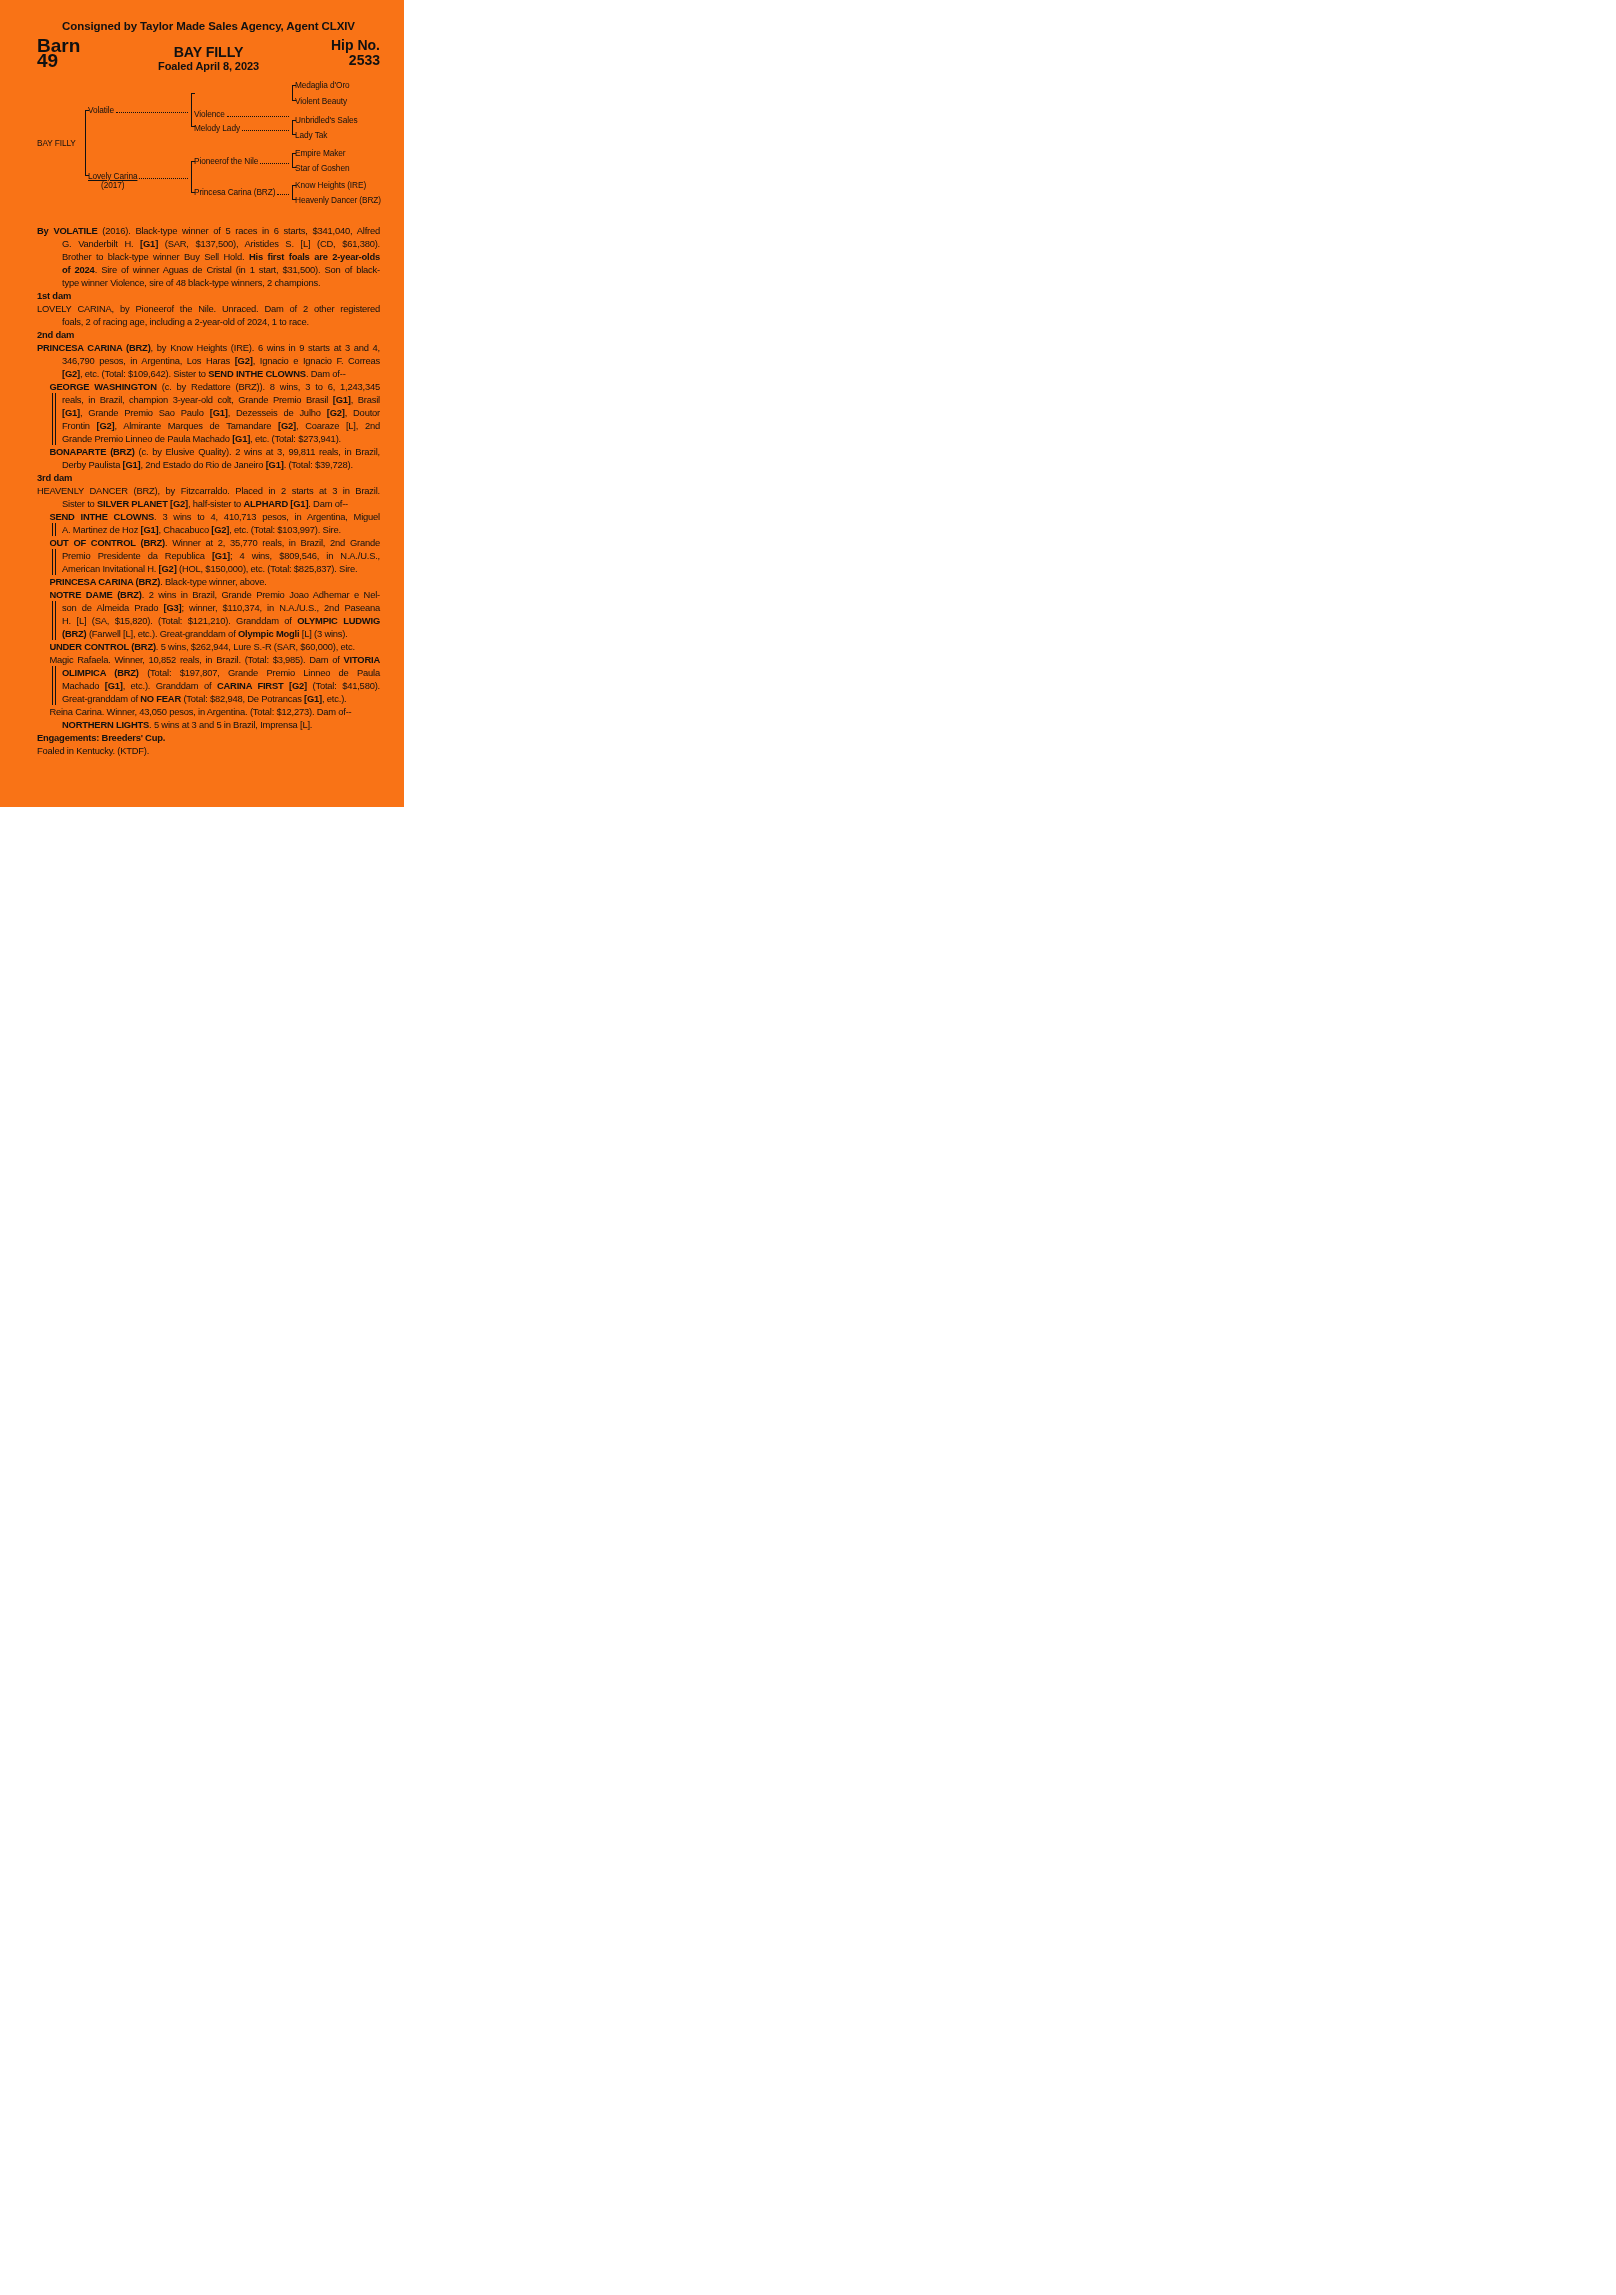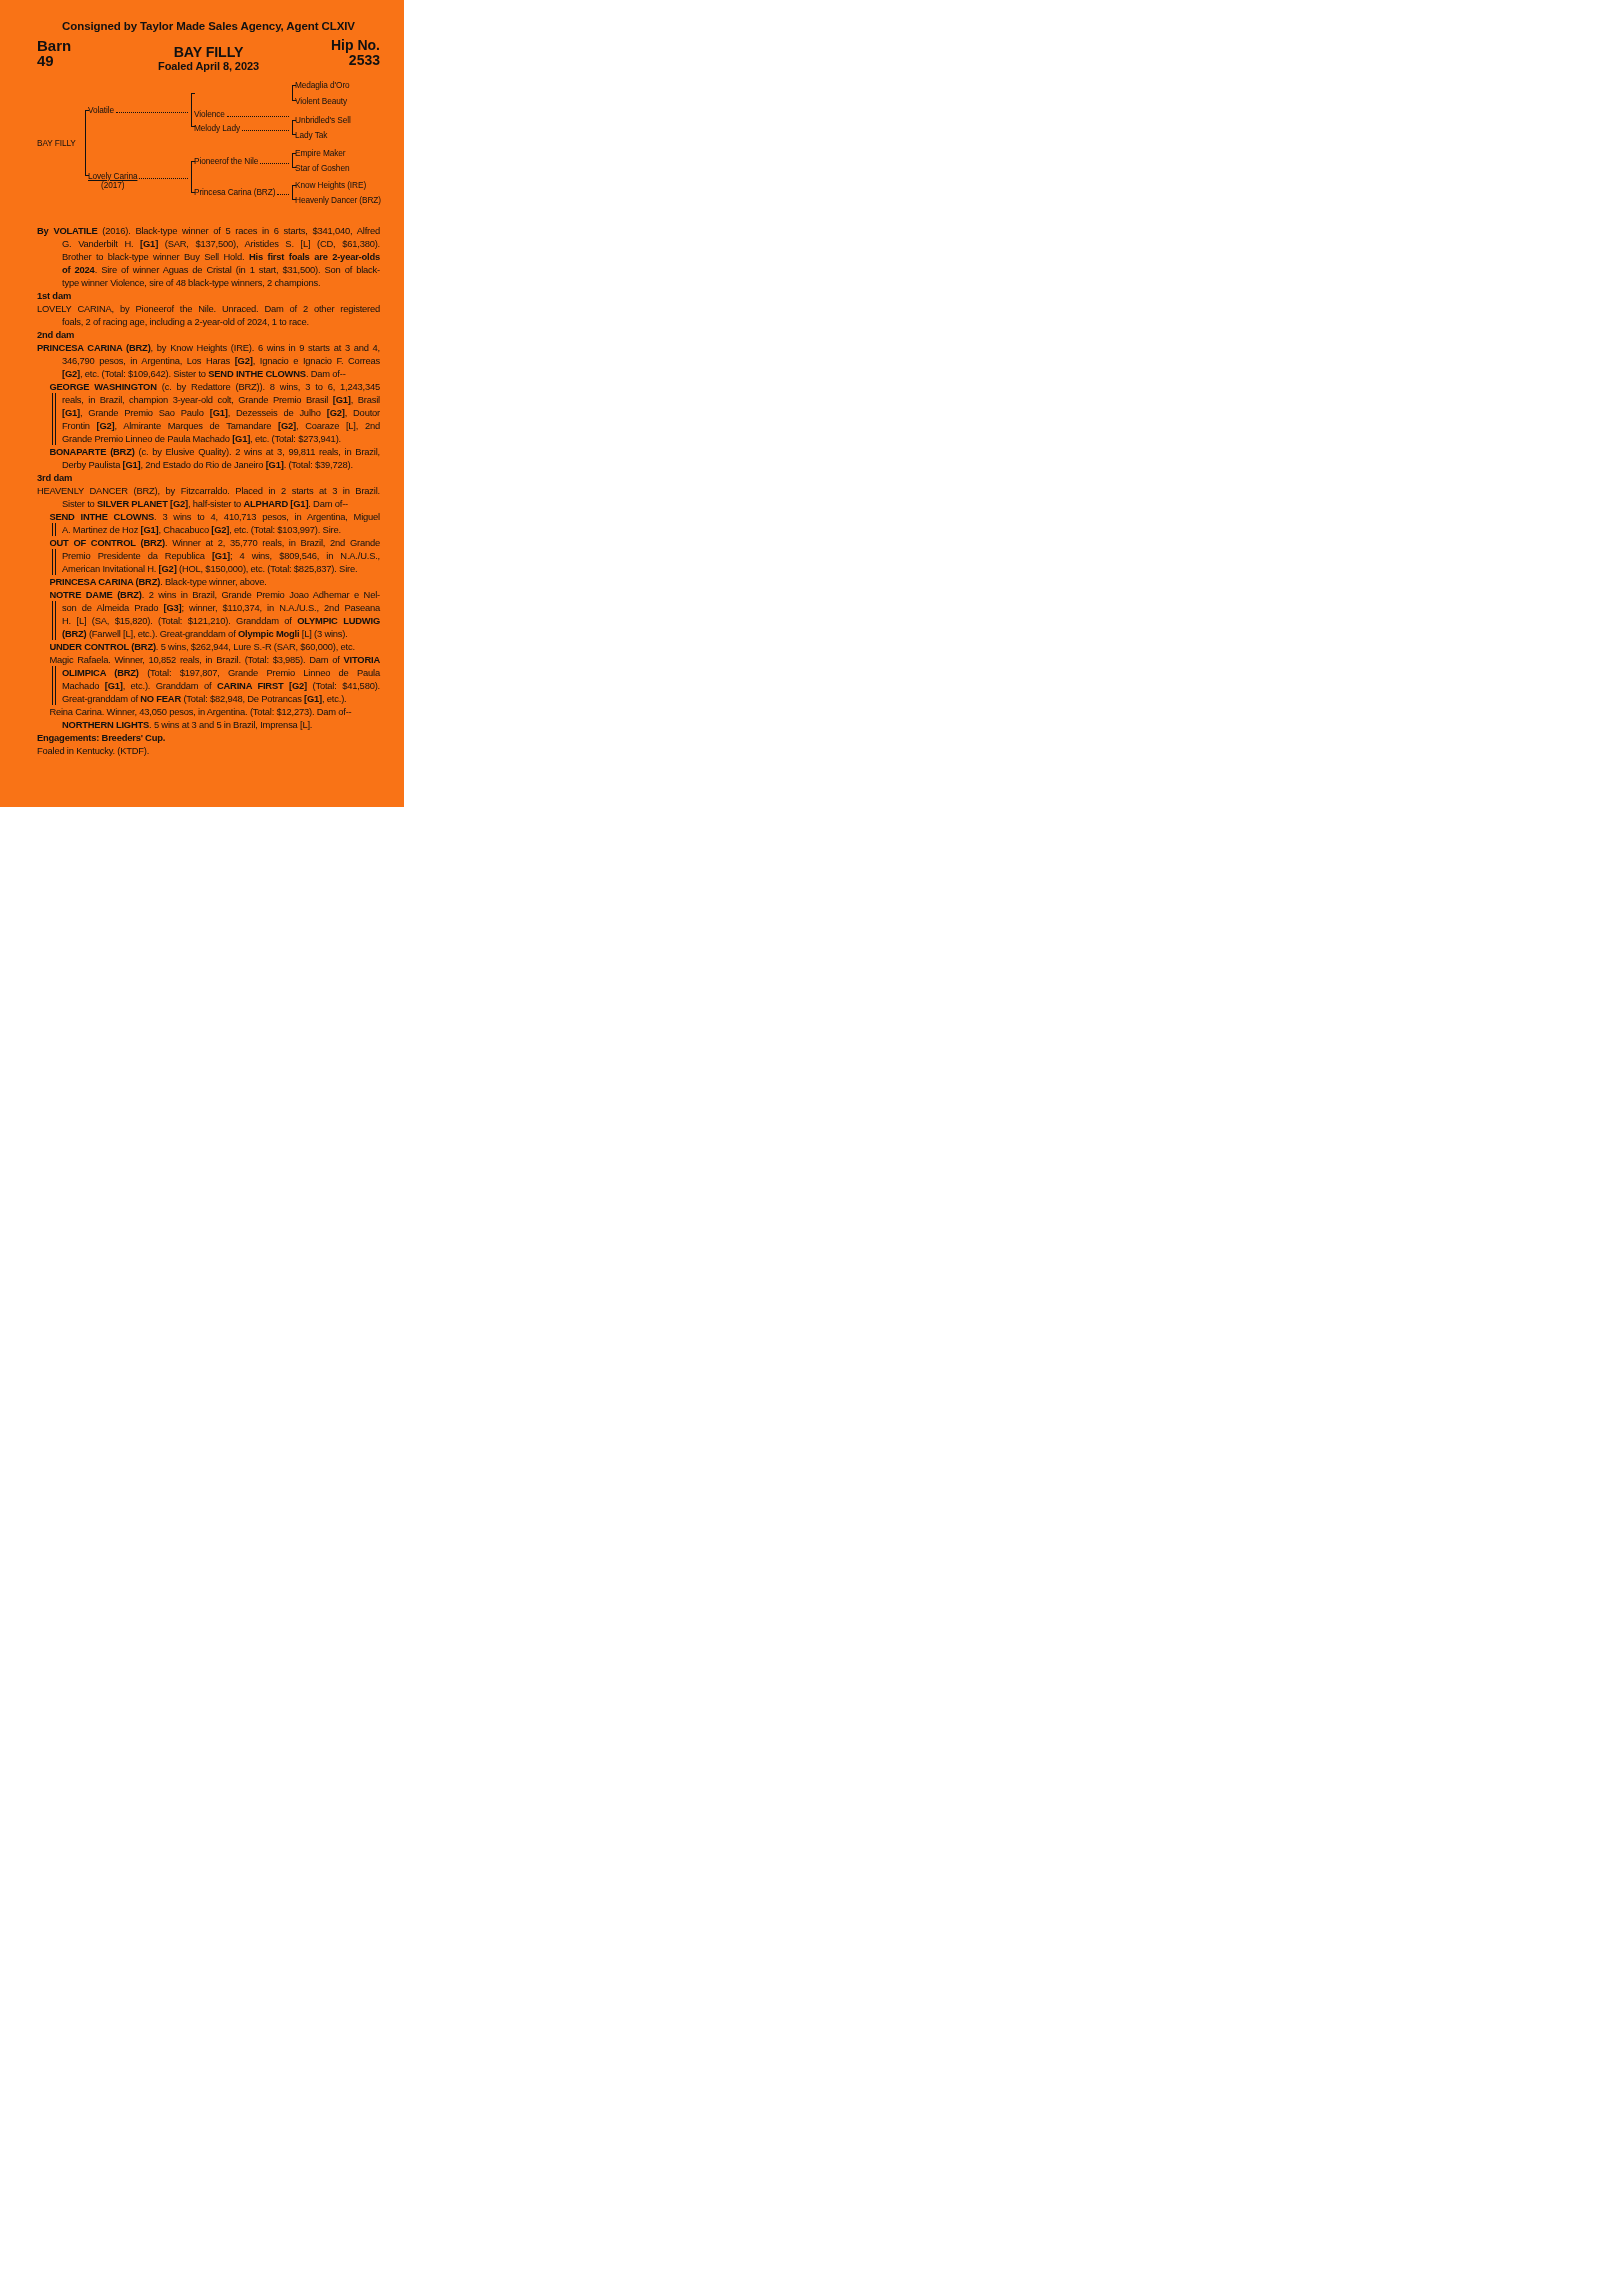--- a/index.html
+++ b/index.html
@@ -13,21 +13,21 @@
     font-family: "Liberation Sans", sans-serif;
     overflow: hidden;
   }
   
   .consignor {
     position: absolute; top: 20px; left: 37px; width: 343px;
     text-align: center; font-weight: bold; font-size: 11.5px; letter-spacing: -0.1px;
   }
   .barn {
     position: absolute; top: 38px; left: 37px;
-    font-weight: bold; font-size: 15px; line-height: 15px;
+    font-weight: bold; font-size: 19px; line-height: 15px;
   }
   .hip {
     position: absolute; top: 38px; right: 24px; text-align: right;
     font-weight: bold; font-size: 14px; line-height: 15px;
   }
   .title {
     position: absolute; top: 44px; left: 37px; width: 343px;
     text-align: center; font-weight: bold; font-size: 14.2px; letter-spacing: -0.1px;
   }
   .foaled {
@@ -130,21 +130,21 @@
     <div class="br" style="left:255px; top:42px; height:15px;"></div>
     <div class="br" style="left:255px; top:75px; height:15px;"></div>
     <div class="br" style="left:255px; top:107px; height:15px;"></div>
     <div class="n" style="left:258px; top:2.3px;">
         <span class="nm">Medaglia d'Oro</span>
       </div>
     <div class="n" style="left:258px; top:18px;">
         <span class="nm">Violent Beauty</span>
       </div>
     <div class="n" style="left:258px; top:37px;">
-        <span class="nm">Unbridled's Sell</span>
+        <span class="nm">Unbridled's Sales</span>
       </div>
     <div class="n" style="left:258px; top:52px;">
         <span class="nm">Lady Tak</span>
       </div>
     <div class="n" style="left:258px; top:70px;">
         <span class="nm">Empire Maker</span>
       </div>
     <div class="n" style="left:258px; top:85px;">
         <span class="nm">Star of Goshen</span>
       </div>

